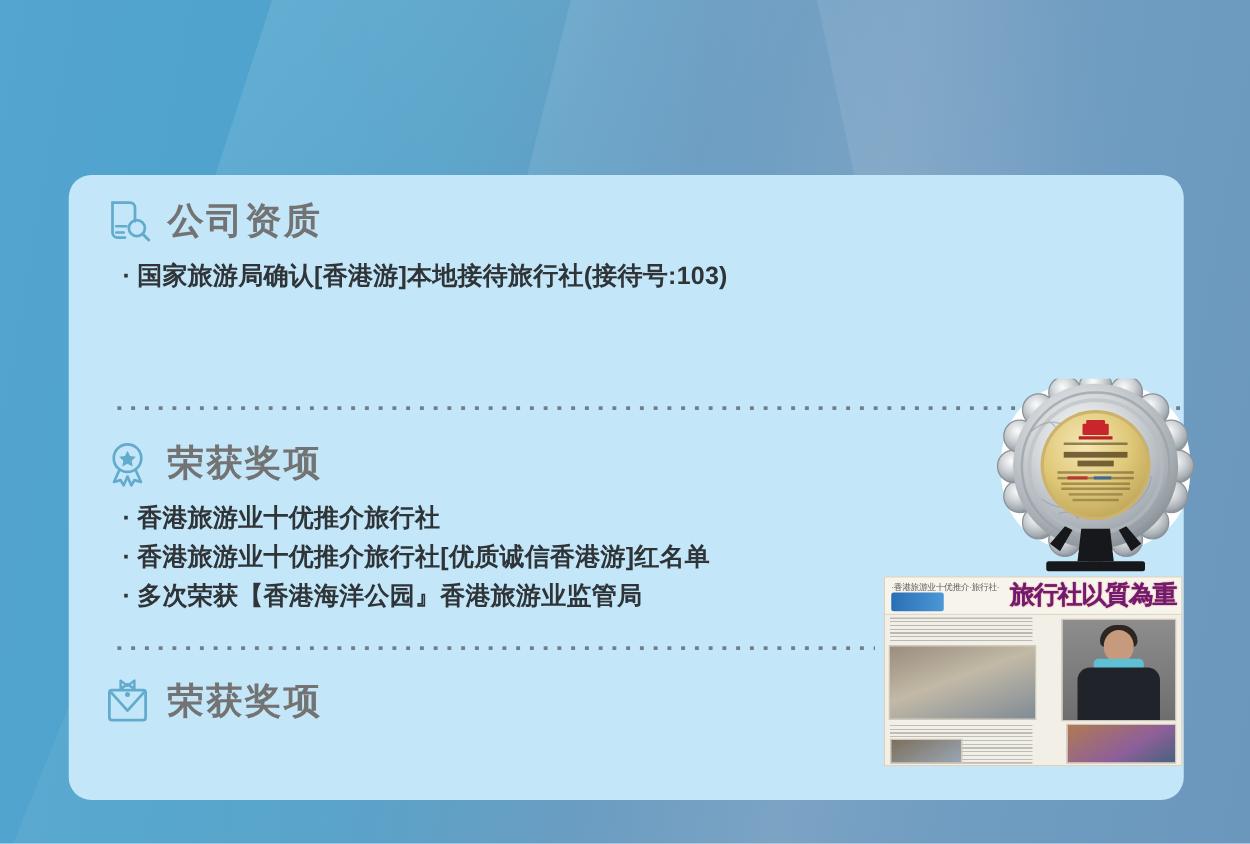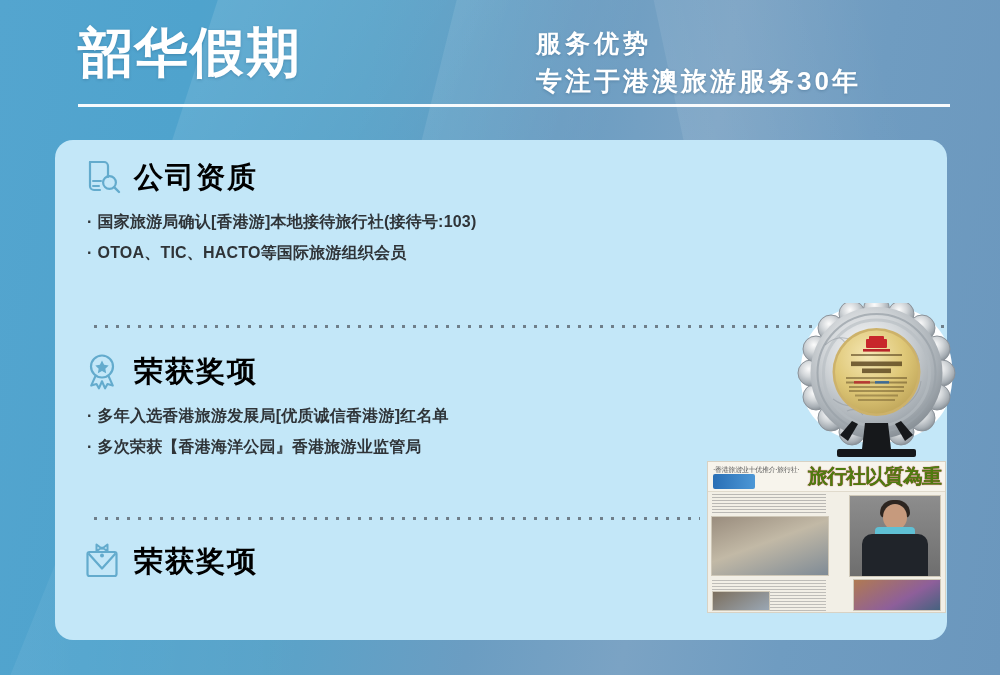--- a/index.html
+++ b/index.html
@@ -103,33 +103,34 @@
   }
   .sec-icon {
     width:40px; height:40px;
     flex:0 0 40px;
     display:block;
   }
   .sec-title {
     margin-left:12px;
     font-size:29px;
     font-weight:bold;
-    color:#000000;
+    color:#737373;
     letter-spacing:2px;
     line-height:40px;
   }
 
   .bullets { margin-top:6px; margin-left:32px; }
   .bullet {
-    font-size:16px;
+    font-size:20px;
     font-weight:bold;
     color:#2f3438;
     line-height:31px;
     letter-spacing:.2px;
     white-space:nowrap;
+    margin-left:11px;
   }
   .bullet .dot {
     display:inline-block;
     margin-right:5px;
     color:#2f3438;
   }
 
   .divider {
     position:absolute;
     height:3px;
@@ -160,21 +161,21 @@
     height:30px;
     background:#f7f4ec;
     border-bottom:1px solid #e0dacc;
     overflow:hidden;
   }
   .news-headline {
     position:absolute;
     right:4px; top:1px;
     font-size:20px;
     font-weight:bold;
-    color:#4d7c0f;
+    color:#701a75;
     letter-spacing:-1px;
     line-height:26px;
     text-shadow:0 0 1px #a0151b;
   }
   .news-kicker {
     position:absolute;
     left:5px; top:3px;
     font-size:7px;
     color:#5a5a5a;
     letter-spacing:-.3px;
@@ -252,63 +253,55 @@
 </head>
 <body>
 
 <div id="poster">
 
   <div class="streak streak-a"></div>
   <div class="streak streak-b"></div>
   <div class="streak streak-c"></div>
   <div class="streak streak-d"></div>
 
-  <div id="header">
-    <div id="brand-title">韶华假期</div>
-    <div id="tagline-block">
-      <div class="tagline-line1">服务优势</div>
-      <div class="tagline-line2">专注于港澳旅游服务30年</div>
-    </div>
-    <div id="header-rule"></div>
-  </div>
 
   <div id="card">
 
     <div class="section" id="section-0">
       <div class="sec-head">
         <svg class="sec-icon" viewBox="0 0 40 40">
           <path d="M8 5 h14 a4 4 0 0 1 4 4 v11" fill="none" stroke="#63abcd" stroke-width="2.2" stroke-linecap="round"></path>
           <path d="M8 5 v24 a4 4 0 0 0 4 4 h6" fill="none" stroke="#63abcd" stroke-width="2.2" stroke-linecap="round"></path>
           <line x1="11" y1="24" x2="19" y2="24" stroke="#63abcd" stroke-width="2" stroke-linecap="round"></line>
           <line x1="11" y1="29" x2="17" y2="29" stroke="#63abcd" stroke-width="2" stroke-linecap="round"></line>
           <circle cx="27.5" cy="25.5" r="6.4" fill="none" stroke="#63abcd" stroke-width="2.2"></circle>
           <line x1="32.4" y1="30.4" x2="37" y2="35" stroke="#63abcd" stroke-width="2.4" stroke-linecap="round"></line>
         </svg>
         <div class="sec-title">公司资质</div>
       </div>
       <div class="bullets">
         <div class="bullet"><span class="dot">·</span><span>国家旅游局确认[香港游]本地接待旅行社(接待号:103)</span></div>
-        <div class="bullet"><span class="dot">·</span><span>OTOA、TIC、HACTO等国际旅游组织会员</span></div>
       </div>
     </div>
 
     <div class="divider" id="divider-0"></div>
 
     <div class="section" id="section-1">
       <div class="sec-head">
         <svg class="sec-icon" viewBox="0 0 40 40">
           <circle cx="20" cy="15.5" r="11" fill="none" stroke="#63abcd" stroke-width="2.2"></circle>
           <path d="M20 9.5 l2.1 4.2 4.6 .7 -3.35 3.25 .8 4.6 -4.15 -2.2 -4.15 2.2 .8 -4.6 -3.35 -3.25 4.6 -.7 z" fill="#63abcd"></path>
           <path d="M13.5 25 l-4.3 9.6 5.3 -1.5 2.4 4.2 3.4 -7.6" fill="none" stroke="#63abcd" stroke-width="2.1" stroke-linejoin="round"></path>
           <path d="M26.5 25 l4.3 9.6 -5.3 -1.5 -2.4 4.2 -3.4 -7.6" fill="none" stroke="#63abcd" stroke-width="2.1" stroke-linejoin="round"></path>
         </svg>
         <div class="sec-title">荣获奖项</div>
       </div>
       <div class="bullets">
-        <div class="bullet"><span class="dot">·</span><span>多年入选香港旅游发展局[优质诚信香港游]红名单</span></div>
+        <div class="bullet"><span class="dot">·</span><span>香港旅游业十优推介旅行社</span></div>
+        <div class="bullet"><span class="dot">·</span><span>香港旅游业十优推介旅行社[优质诚信香港游]红名单</span></div>
         <div class="bullet"><span class="dot">·</span><span>多次荣获【香港海洋公园』香港旅游业监管局</span></div>
       </div>
     </div>
 
     <div class="divider" id="divider-1"></div>
 
     <div class="section" id="section-2">
       <div class="sec-head">
         <svg class="sec-icon" viewBox="0 0 40 40">
           <path d="M14.5 3.5 l5.5 4.2 5.5 -4.2 v6.6 l-5.5 -3.6 -5.5 3.6 z" fill="none" stroke="#63abcd" stroke-width="2" stroke-linejoin="round"></path>

